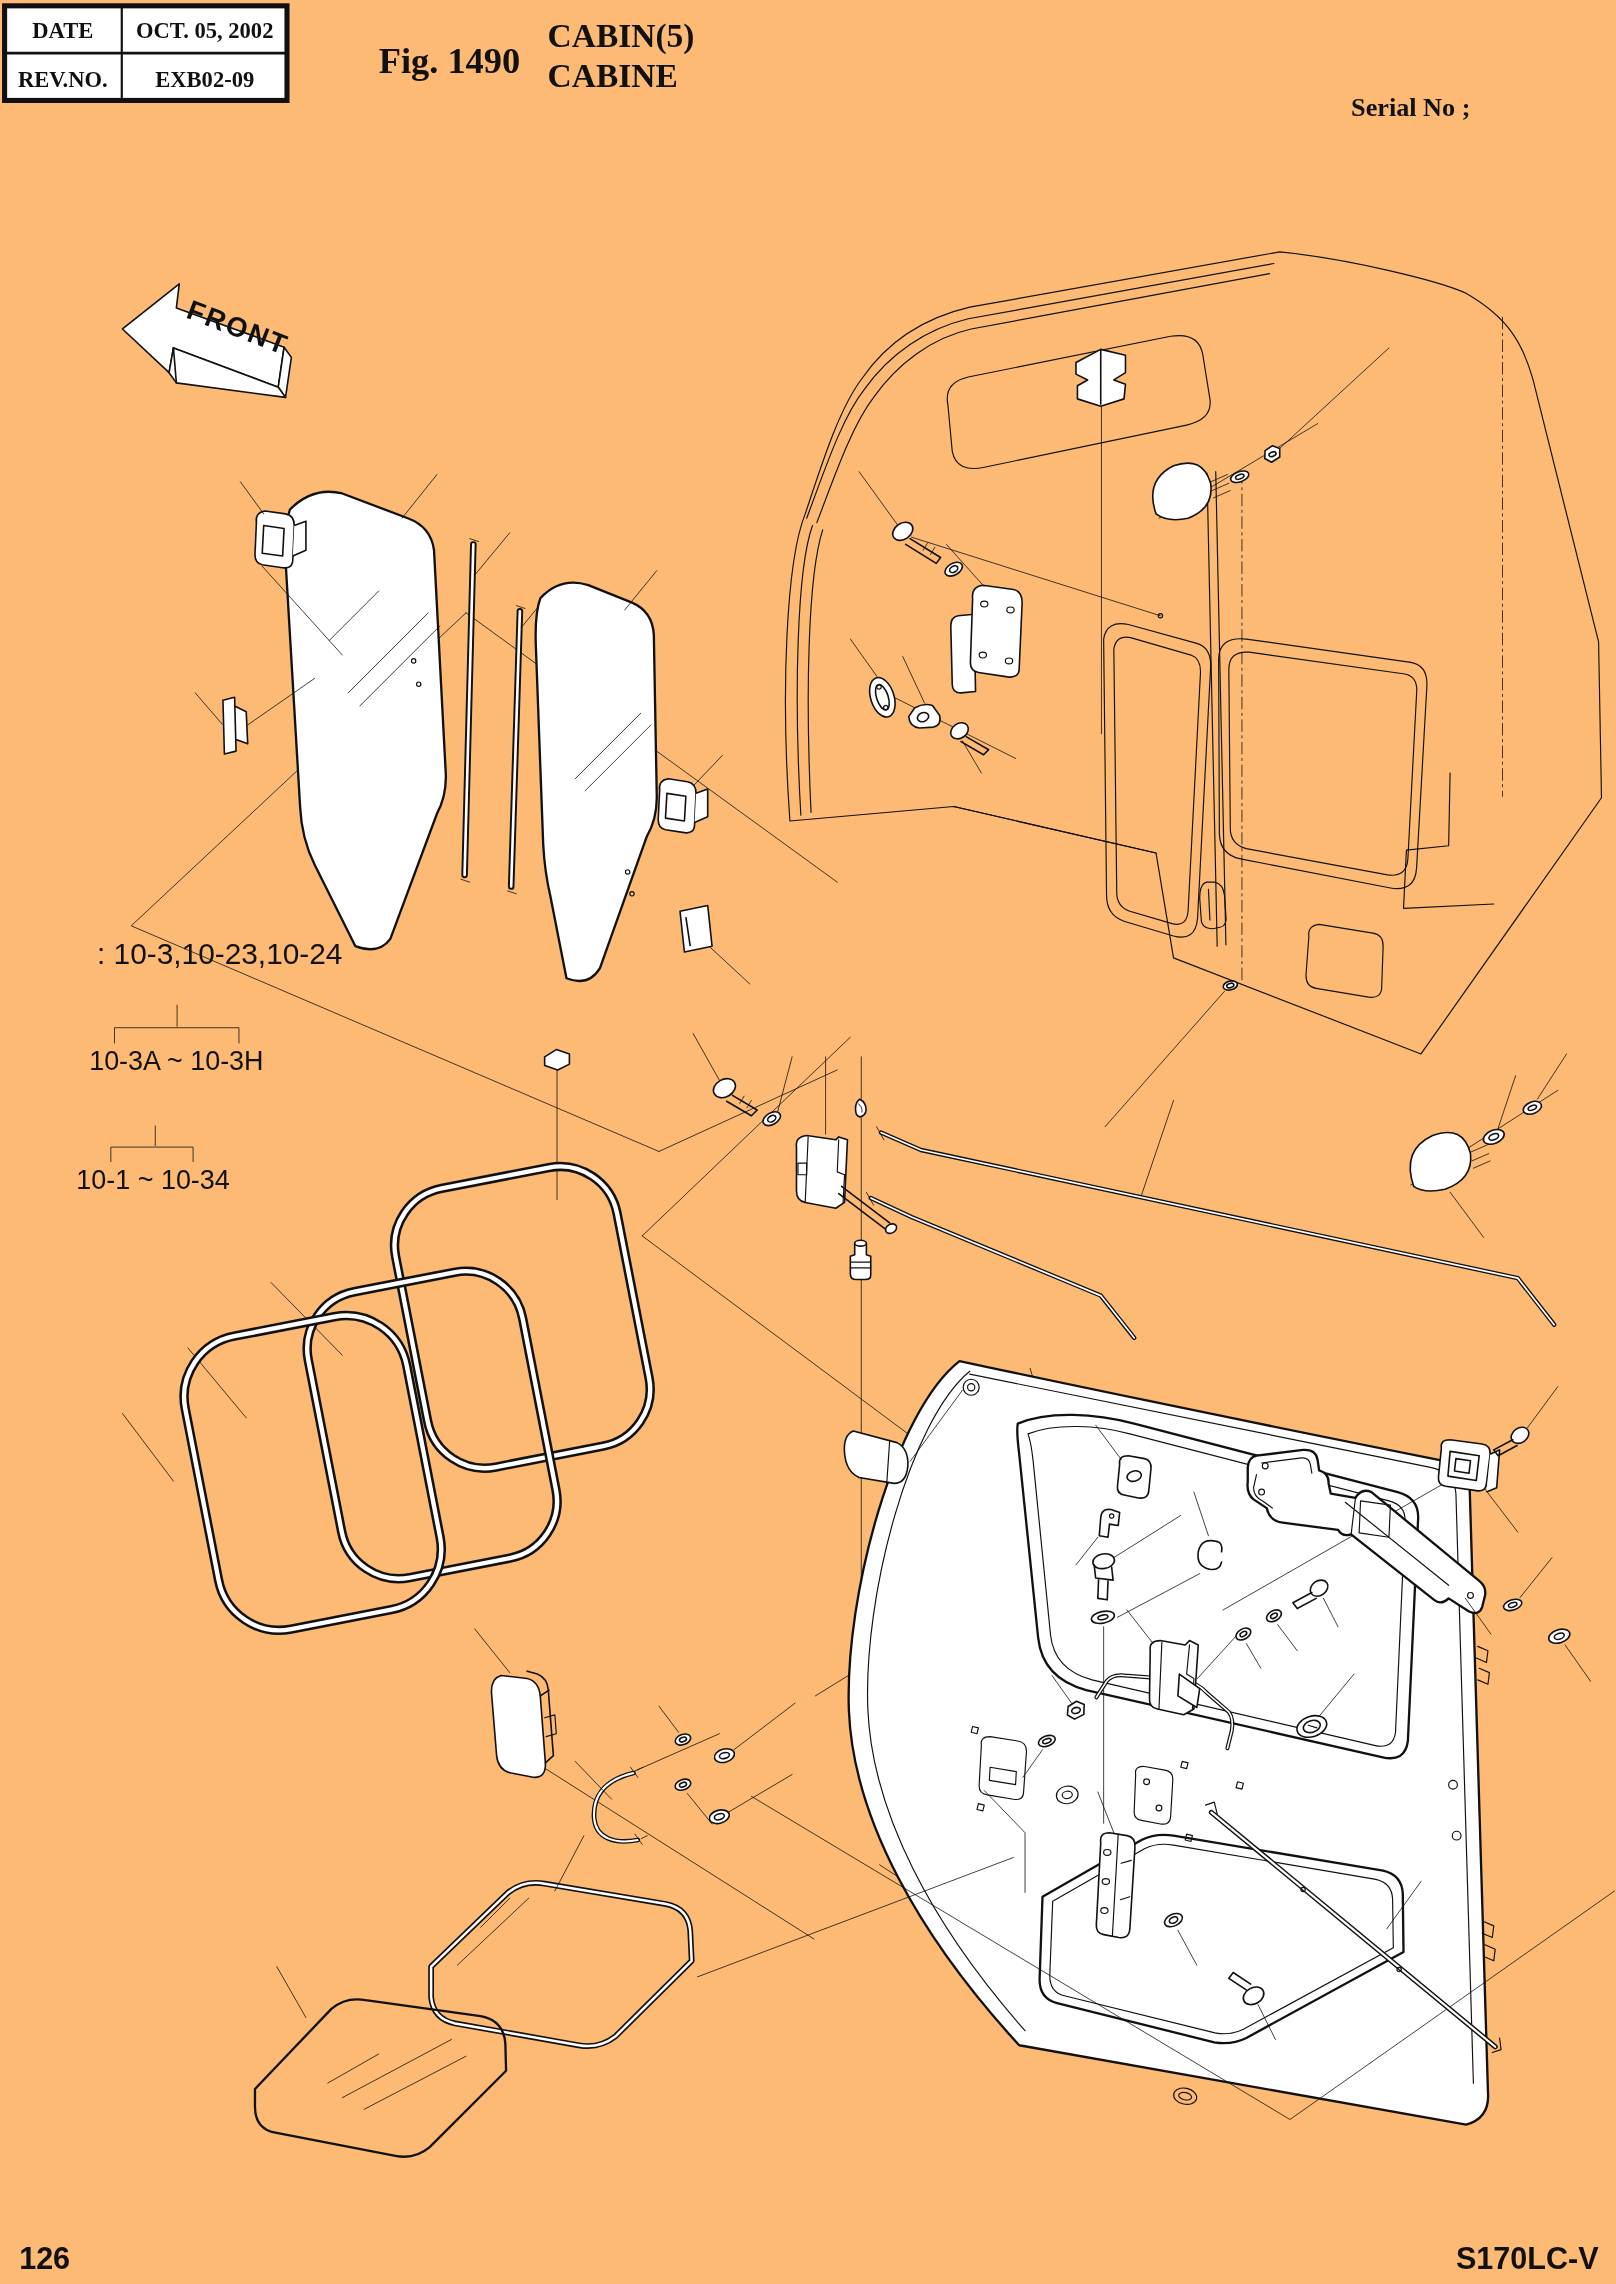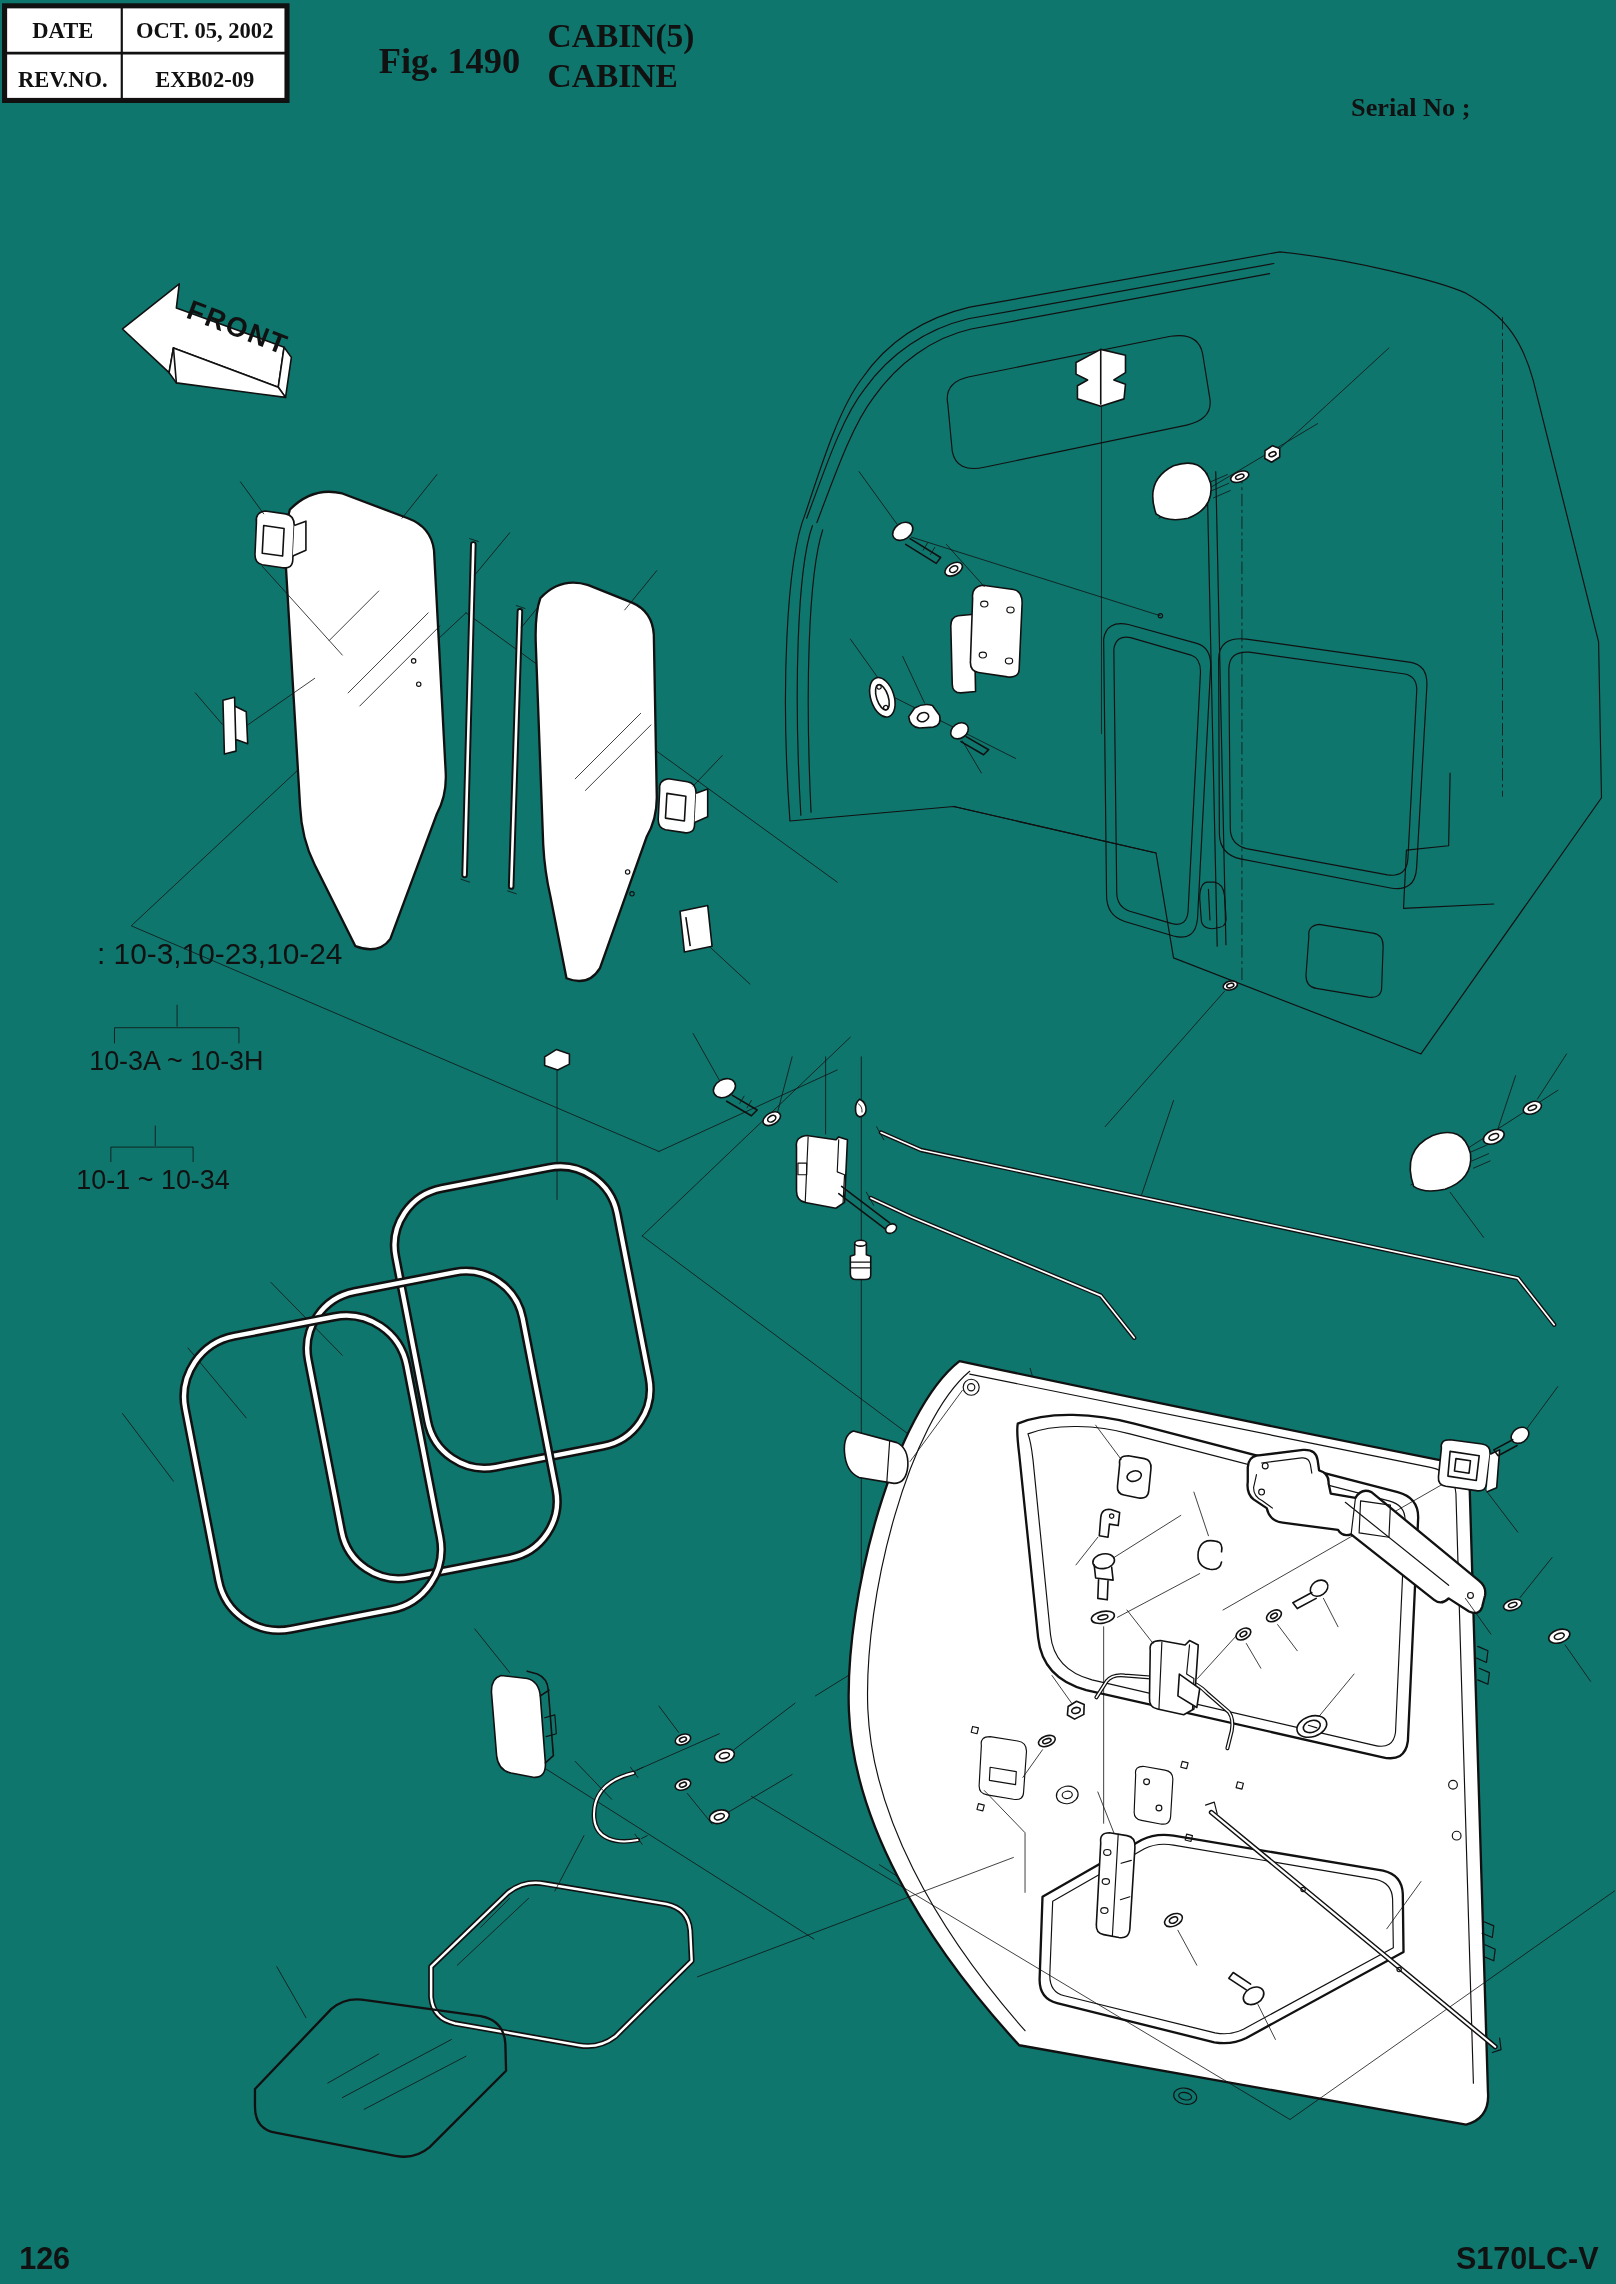--- a/index.html
+++ b/index.html
@@ -1,16 +1,16 @@
 <!DOCTYPE html>
 <html style="font-size:11.6px"><head>
 <meta charset="utf-8">
 <style>
   html,body{margin:0;padding:0;background:#e8e8e8;}
-  .page{position:relative;width:1617px;height:2284px;background:#0f766e;margin:0 auto;
+  .page{position:relative;width:1617px;height:2284px;background:#fdba74;margin:0 auto;
         font-family:"Liberation Sans",sans-serif;}
   svg{position:absolute;left:0;top:0;}
   
   .k  {stroke:#111;fill:none;stroke-width:1.6;stroke-linecap:round;stroke-linejoin:round;}
   .k1 {stroke:#111;fill:none;stroke-width:1.1;stroke-linecap:round;}
   .k2 {stroke:#111;fill:#fff;stroke-width:2.2;stroke-linejoin:round;}
   .k2n{stroke:#111;fill:none;stroke-width:2.2;stroke-linejoin:round;stroke-linecap:round;}
   .k3 {stroke:#111;fill:#fff;stroke-width:3.2;stroke-linejoin:round;}
   .k3n{stroke:#111;fill:none;stroke-width:3.2;stroke-linejoin:round;}
   .dashdot{stroke-dasharray:16 6 3 6;}

